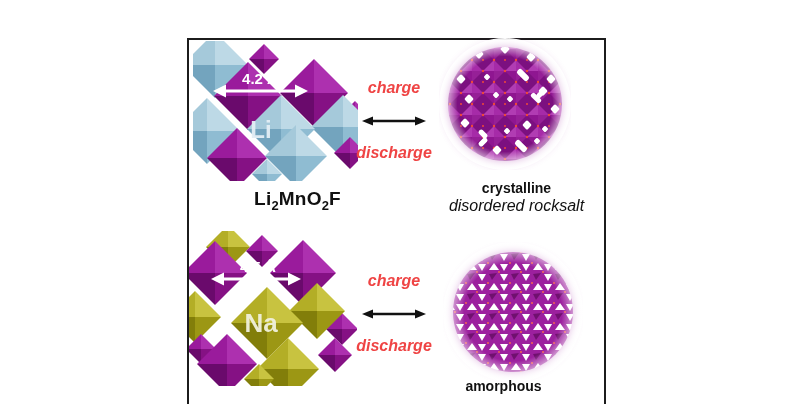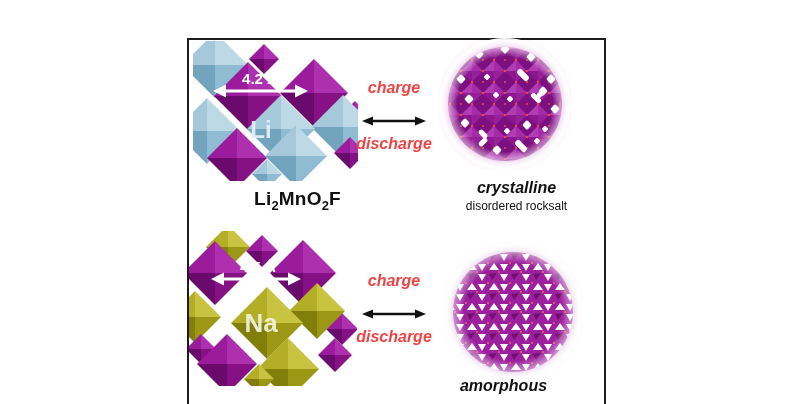--- a/index.html
+++ b/index.html
@@ -7,25 +7,25 @@
   .canvas{position:relative;width:800px;height:404px;background:#fff;overflow:hidden;margin-top:29px;}
   .figure{position:absolute;left:187px;top:9px;width:419px;height:379px;
           border:2.5px solid #1c1c1c;box-sizing:border-box;background:#fff;}
   .abs{position:absolute;}
   .formula{font-weight:bold;font-size:19px;color:#111;text-align:center;letter-spacing:.2px;padding-left:36px;}
   .formula sub{font-size:13px;}
   .exchange{width:110px;height:84px;}
   .exchange .lbl{position:absolute;left:0;width:110px;text-align:center;
                  font-style:italic;font-size:16px;font-weight:600;color:#ef4444;}
   .exchange .charge{top:1px;}
-  .exchange .discharge{top:57px;}
+  .exchange .discharge{top:66px;}
   .exchange .arrow-svg{position:absolute;top:36px;left:22px;}
   .caption{text-align:center;color:#111;}
-  .caption .name{font-weight:bold;font-size:16px;line-height:18px;font-style:italic;}
-  .caption .desc{font-size:12px;line-height:18px;font-weight:500;}
+  .caption .name{font-weight:bold;font-size:14px;line-height:18px;}
+  .caption .desc{font-style:italic;font-size:16px;line-height:18px;font-weight:500;}
   svg text{font-family:"Liberation Sans",sans-serif;}
   
   .pTL{fill:#9a1b9c}.pTR{fill:#ad30af}.pBL{fill:#6a0a6c}.pBR{fill:#851184}
   .bTL{fill:#a5c9da}.bTR{fill:#bdd9e6}.bBL{fill:#73a4be}.bBR{fill:#8fbcd2}
   .oTL{fill:#b3ae26}.oTR{fill:#c8c340}.oBL{fill:#827e0a}.oBR{fill:#9c9714}
 </style>
 </head>
 <body>
 
 <div class="canvas">

